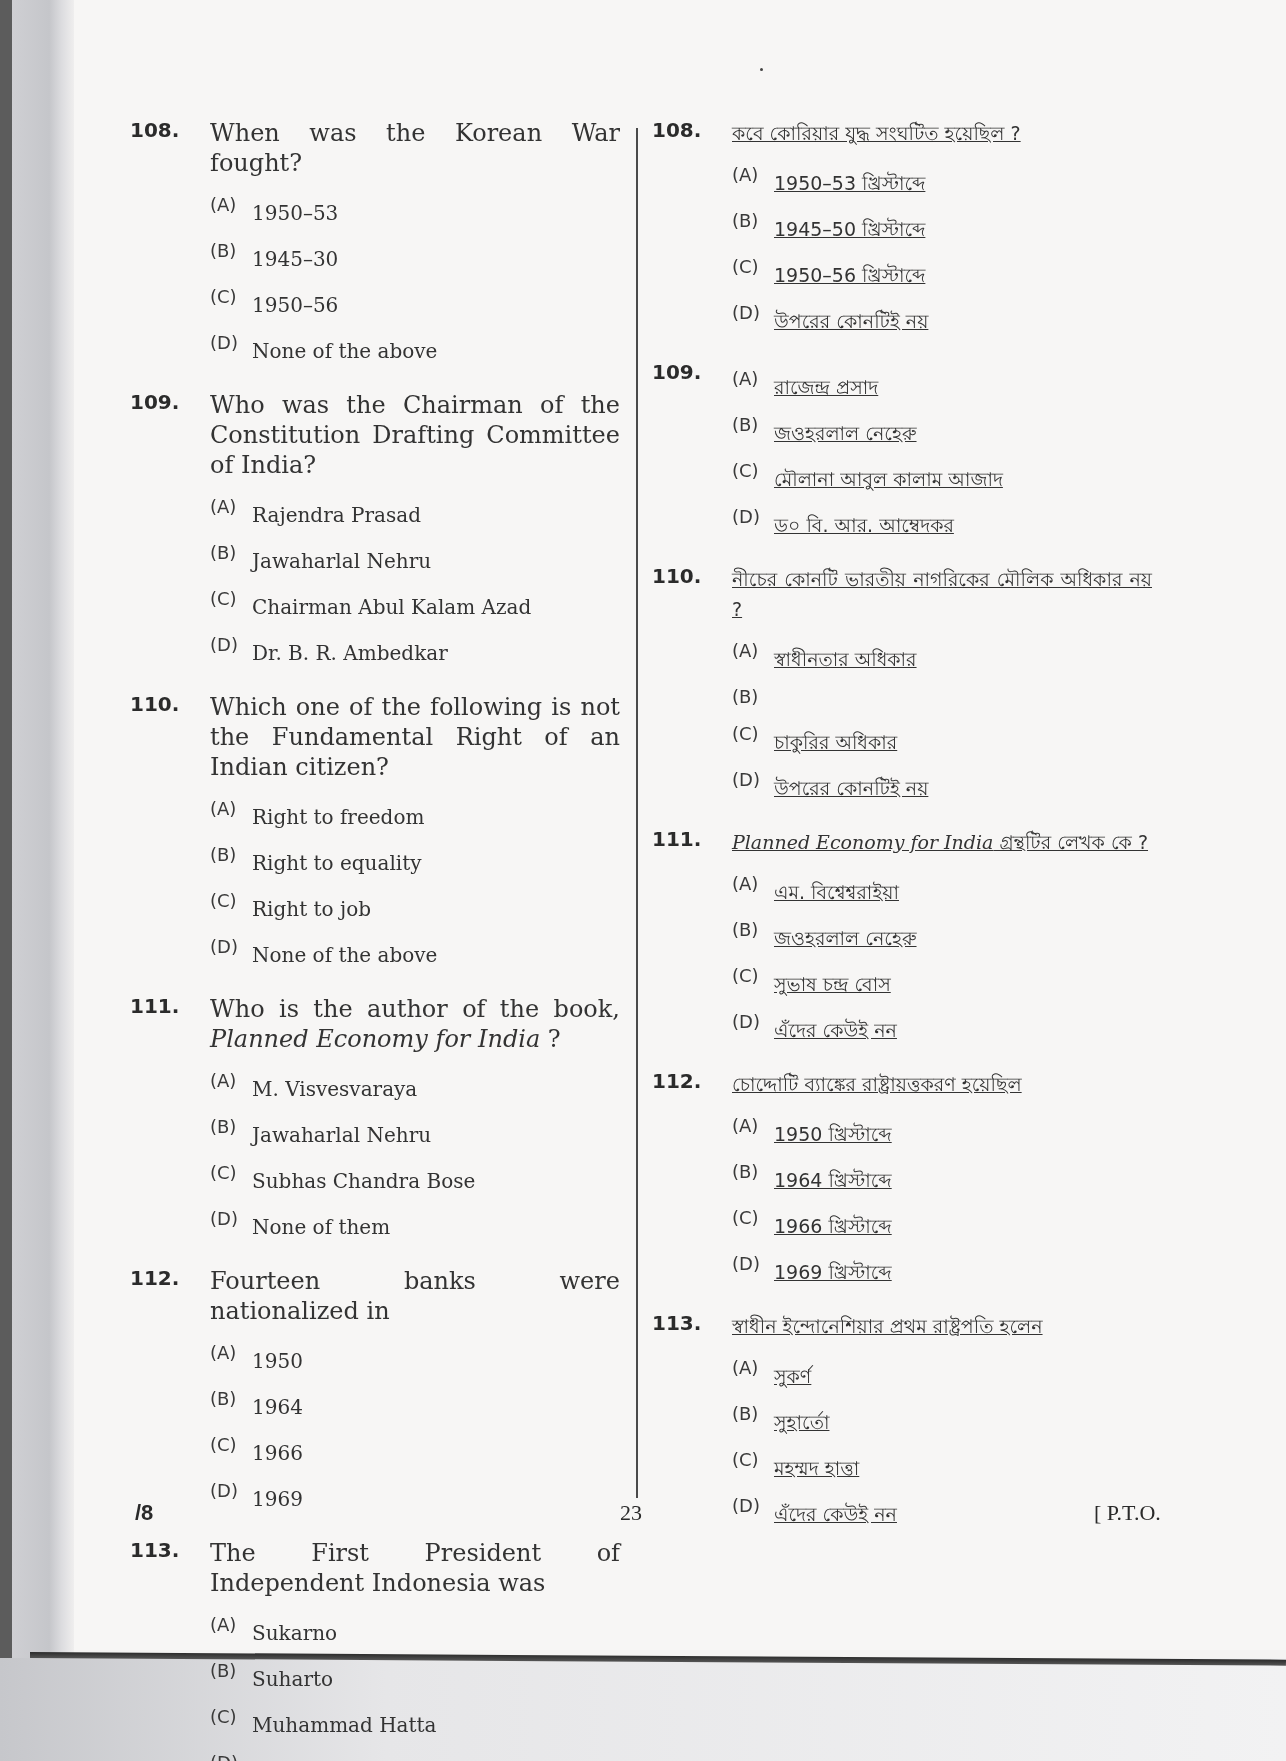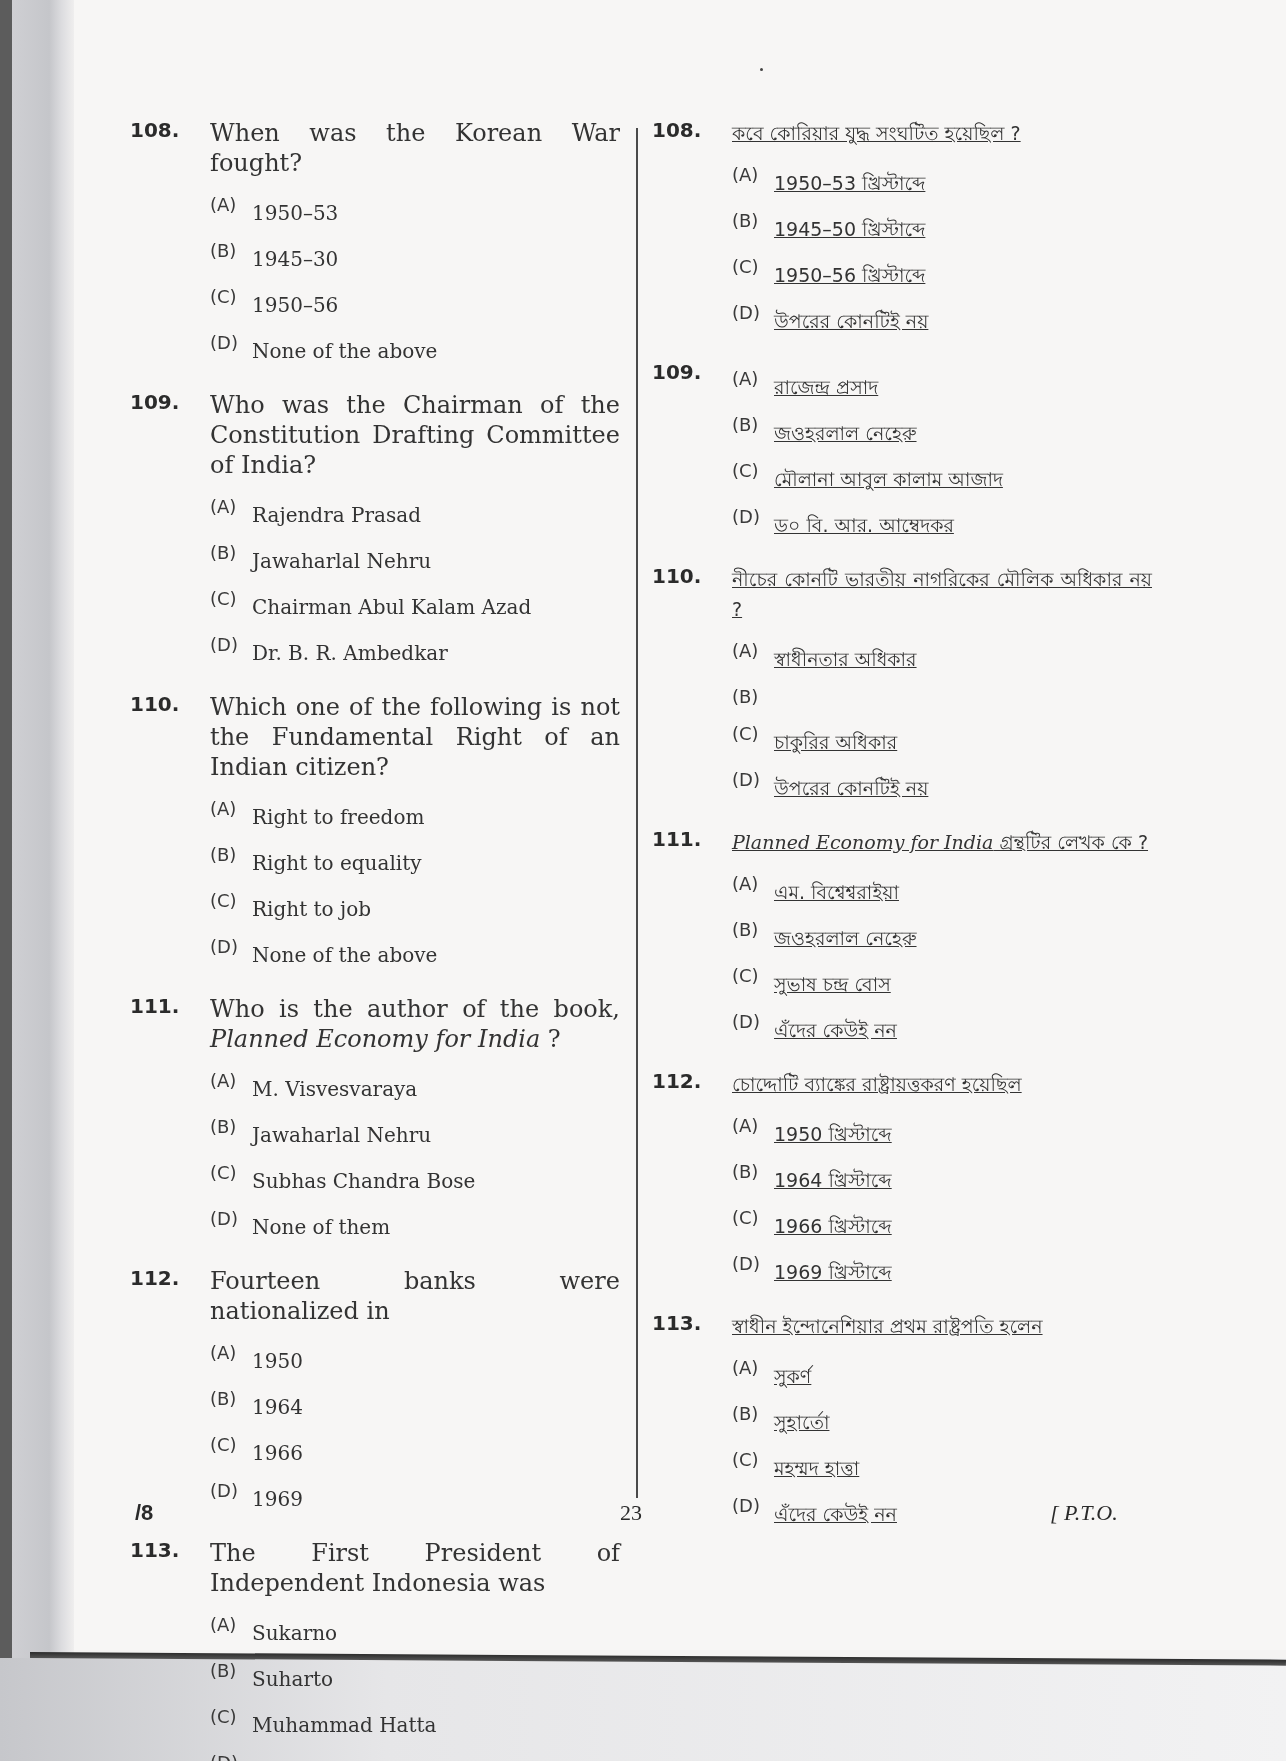--- a/index.html
+++ b/index.html
@@ -56,21 +56,21 @@
   .opt .lbl { width: 42px; font-family: "DejaVu Sans", sans-serif; font-size: 18px; color: #3a3a3a; }
   .opt .val { flex: 1; margin-top: 9px; }
   .col-bn .qtext, .col-bn .opt .val { font-family: "DejaVu Sans", sans-serif; font-size: 19px; text-decoration: underline; }
 
   .footer {
     position: absolute; top: 1500px; left: 0; width: 1286px;
     font-family: "Liberation Serif", serif; font-size: 22px; color: #2a2a2a;
   }
   .footer .code { position: absolute; left: 135px; font-weight: bold; font-family: "Liberation Sans", sans-serif; }
   .footer .pageno { position: absolute; left: 620px; }
-  .footer .pto { position: absolute; left: 1050px; font-style: italic; }
+  .footer .pto { position: absolute; left: 1094px; }
   .dot { position: absolute; width: 3px; height: 3px; border-radius: 50%; background: #444; }
 </style>
 </head>
 <body>
 
 <div class="binding-left"></div>
 <div class="binding-strip"></div>
 <div class="page"></div>
 <div class="under-page"></div>
 <div class="page-bottom-edge"></div>

